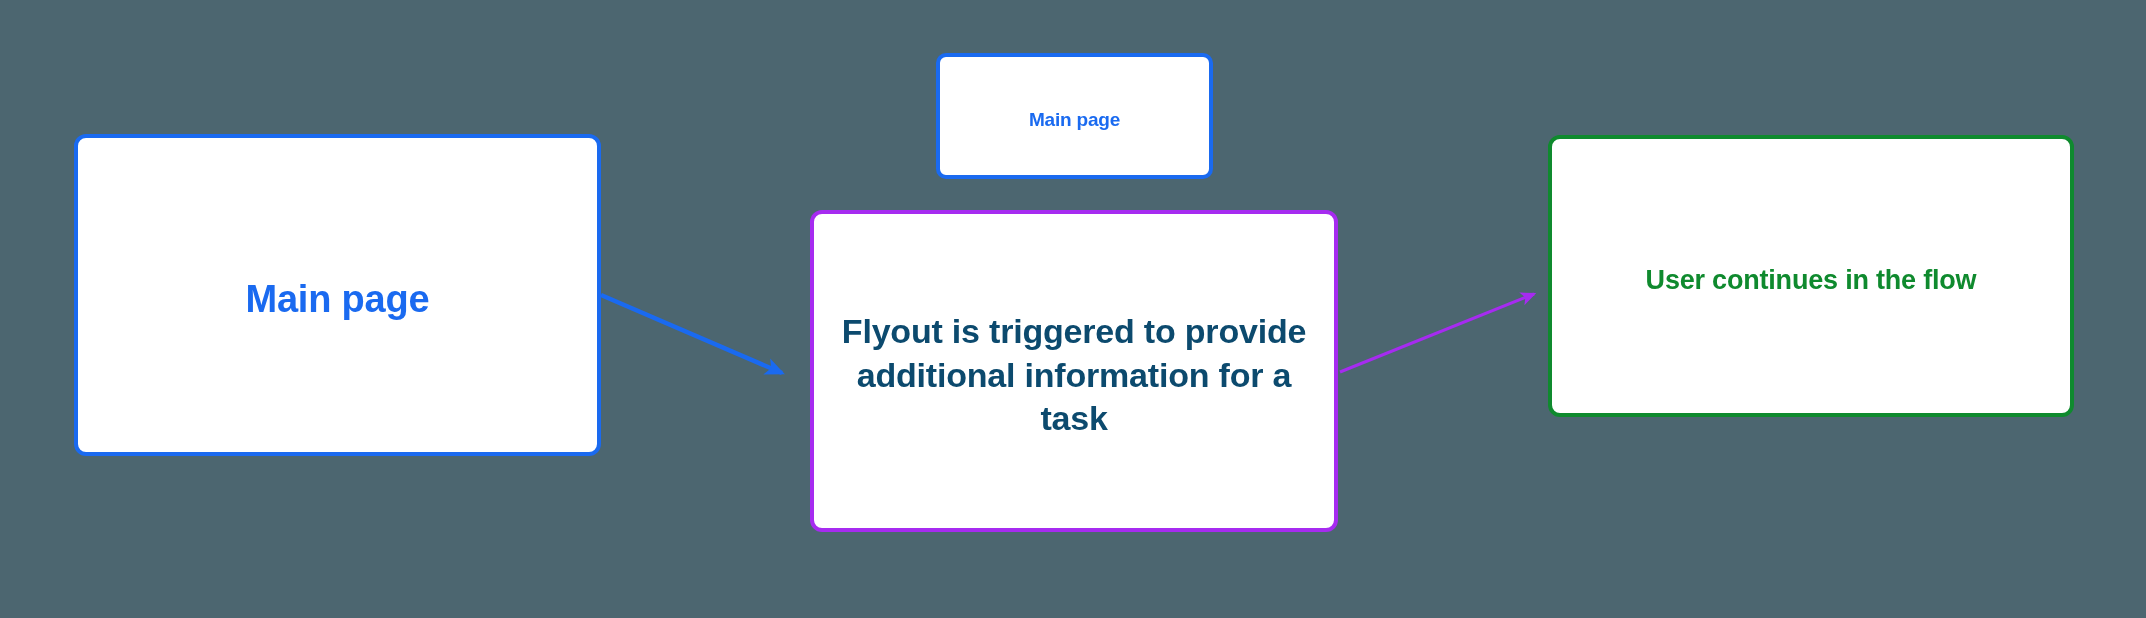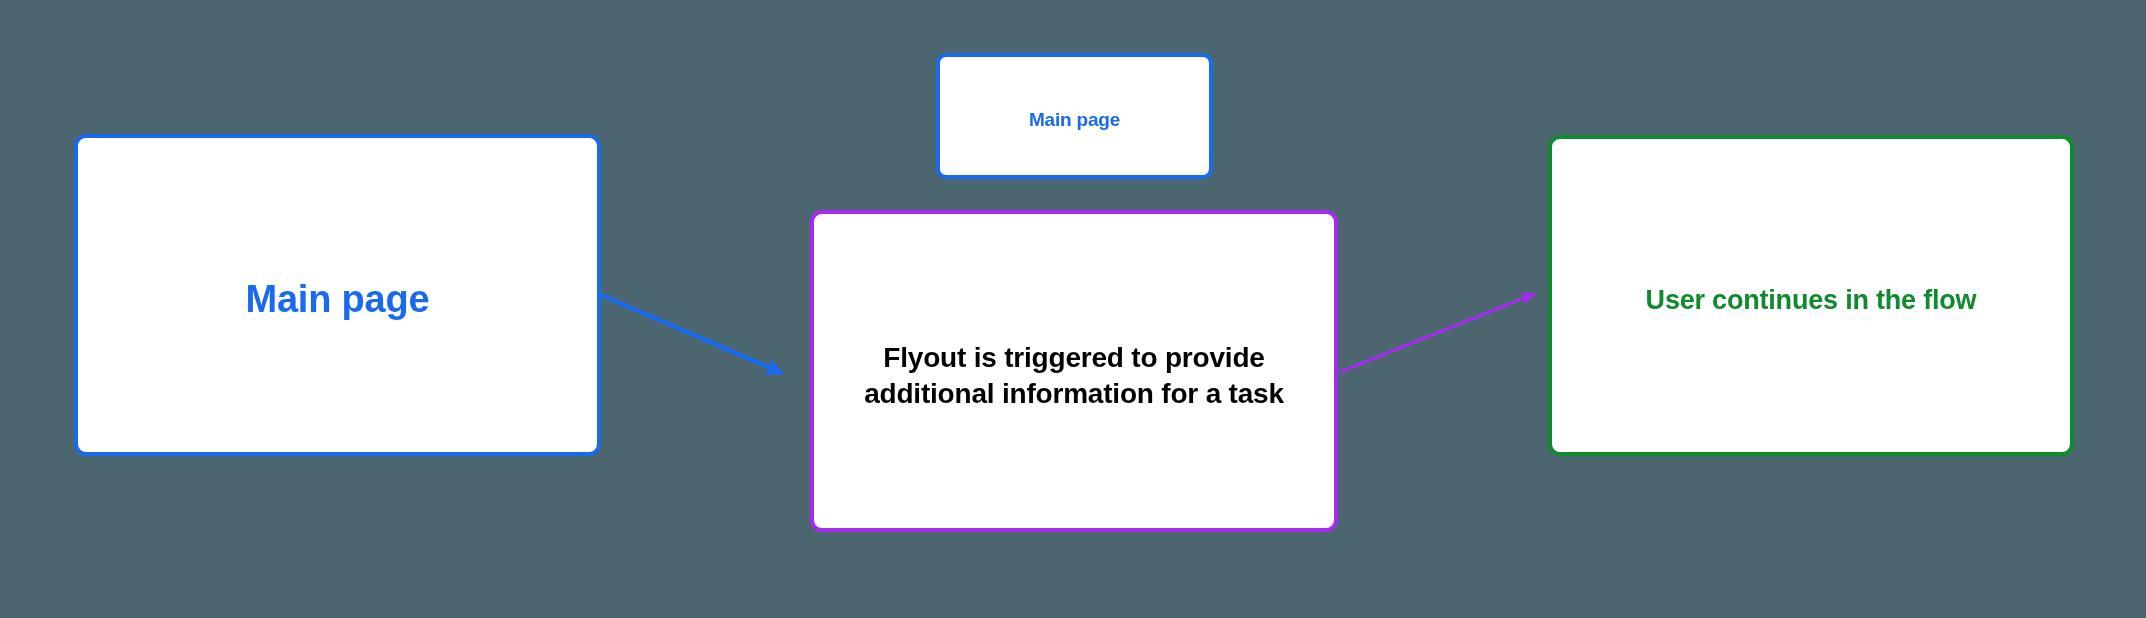--- a/index.html
+++ b/index.html
@@ -66,31 +66,31 @@
   
   #node-flyout {
     left: 810px;
     top: 210px;
     width: 528px;
     height: 322px;
     border-width: 4px;
     border-color: #a62bf0;
   }
   #node-flyout .node-label {
-    color: #000000;
-    font-size: 28px;
+    color: #0c4a6e;
+    font-size: 34px;
     padding: 0 22px;
   }
 
   
   #node-user-continues {
     left: 1548px;
     top: 135px;
     width: 526px;
-    height: 321px;
+    height: 282px;
     border-width: 4px;
     border-color: #0f8a2e;
   }
   #node-user-continues .node-label {
     color: #0f8a2e;
     font-size: 27px;
     padding: 0 18px;
   }
 
   

